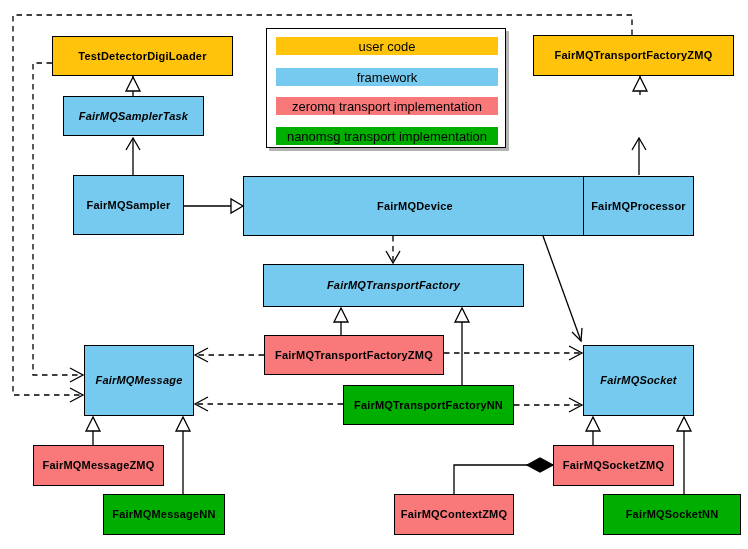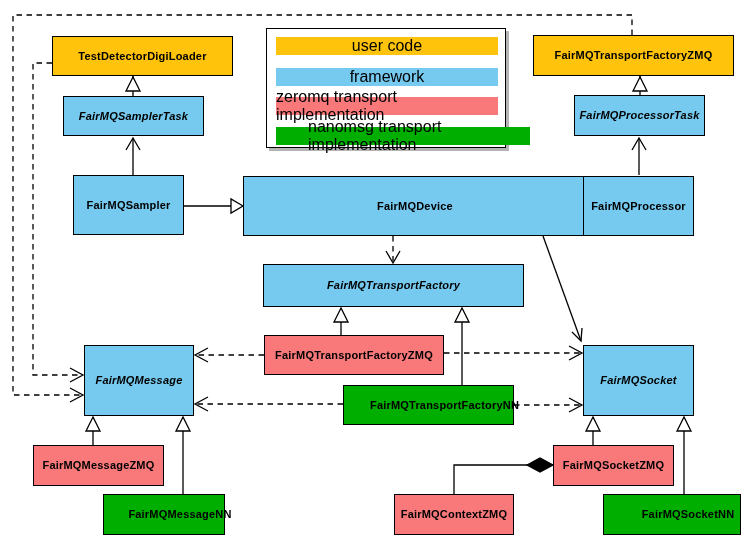--- a/index.html
+++ b/index.html
@@ -19,32 +19,32 @@
     text-align:center;
     font-size:11px;font-weight:bold;color:#000;
     letter-spacing:0.2px;
     z-index:2;
     line-height:1.1;
   }
   .abstract{font-style:italic;}
   .user{background:var(--c-user);}
   .framework{background:var(--c-framework);}
   .zmq{background:var(--c-zmq);}
-  .nn{background:var(--c-nn);padding-left:32px;}
+  .nn{background:var(--c-nn);}
   #legend{
     position:absolute;left:266px;top:28px;width:240px;height:120px;
     box-sizing:border-box;
     background:#fff;border:1.5px solid #000;
     box-shadow:3px 3px 0 rgba(130,130,130,0.6);
     z-index:2;
   }
   .legend-item{
     position:absolute;left:9px;width:222px;height:18px;
     display:flex;align-items:center;justify-content:center;
-    font-size:16px;font-weight:normal;color:#000;
+    font-size:13px;font-weight:normal;color:#000;
   }
 </style>
 </head>
 <body>
 
 <div id="canvas">
 
   <svg id="edges" width="748" height="549" viewBox="0 0 748 549" fill="none" stroke="#000" stroke-width="1.3">
 
     <g>
@@ -159,21 +159,20 @@
     <div class="legend-item zmq" style="top:68px">zeromq transport implementation</div>
     <div class="legend-item nn" style="top:98px">nanomsg transport implementation</div>
   </div>
 
   <div class="node user" style="left:52px;top:36px;width:181px;height:40px">TestDetectorDigiLoader</div>
 
   <div class="node user" style="left:533px;top:35px;width:201px;height:41px">FairMQTransportFactoryZMQ</div>
 
   <div class="node framework abstract" style="left:63px;top:96px;width:141px;height:40px">FairMQSamplerTask</div>
 
-  <div class="node framework abstract" style="left:574px;top:95px;width:131px;height:41px">FairMQProcessorTask</div>
 
   <div class="node framework" style="left:73px;top:175px;width:111px;height:60px">FairMQSampler</div>
 
   <div class="node framework" style="left:243px;top:176px;width:344px;height:60px">FairMQDevice</div>
 
   <div class="node framework" style="left:583px;top:176px;width:111px;height:60px">FairMQProcessor</div>
 
   <div class="node framework abstract" style="left:263px;top:264px;width:261px;height:43px">FairMQTransportFactory</div>
 
   <div class="node zmq" style="left:264px;top:335px;width:180px;height:40px">FairMQTransportFactoryZMQ</div>

